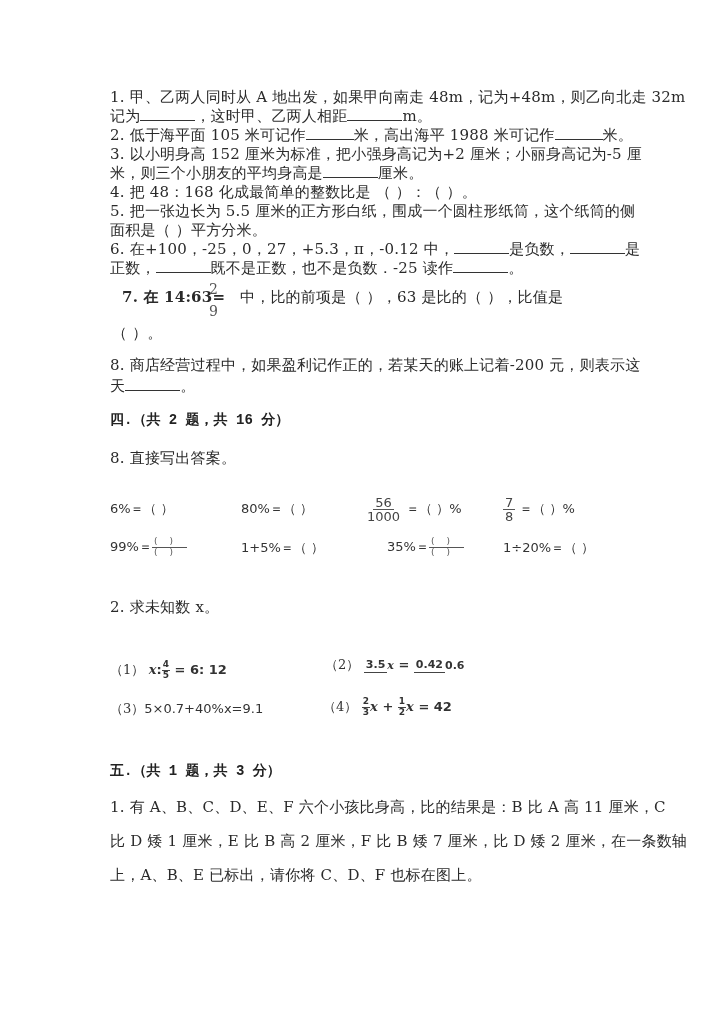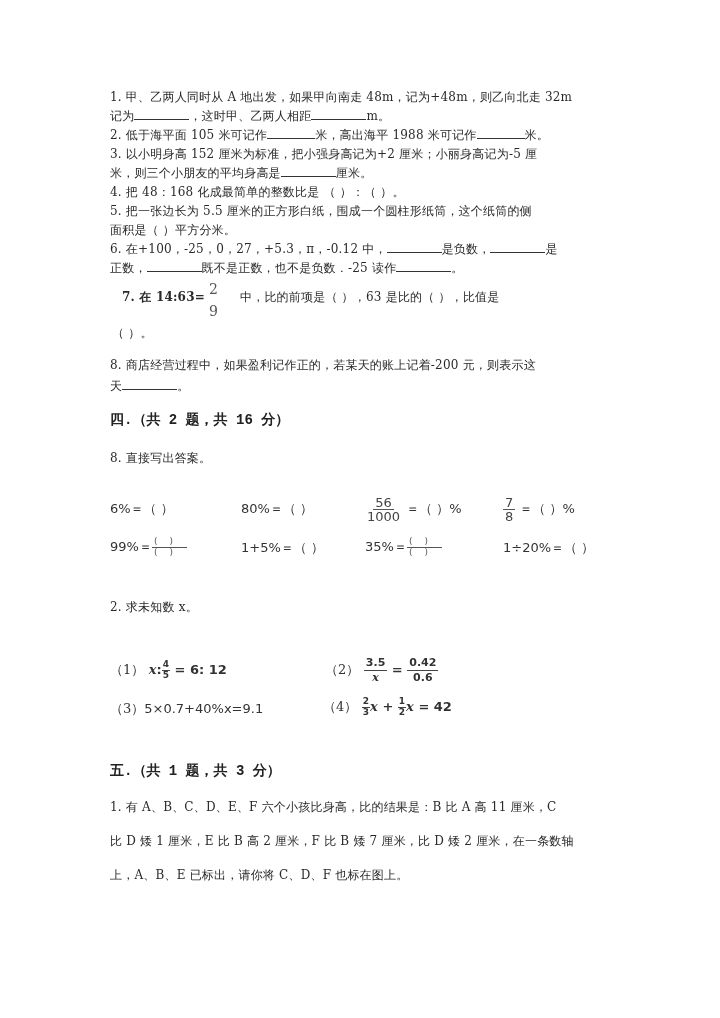--- a/index.html
+++ b/index.html
@@ -1,39 +1,39 @@
 <!DOCTYPE html>
 <html><head>
 <meta charset="utf-8">
 <style>
   html, body { margin:0; padding:0; background:#ffffff; }
   body { width:720px; height:1018px; position:relative; overflow:hidden;
          font-family:"DejaVu Serif","Liberation Serif",serif; color:#2a2a2a; }
   .abs { position:absolute; white-space:nowrap; }
-  .line { font-size:12px; line-height:19px; letter-spacing:0.2px; }
+  .line { font-size:15px; line-height:19px; letter-spacing:0.2px; }
   .blank { display:inline-block; border-bottom:1px solid #333; vertical-align:baseline; height:12px; }
   .w55 { width:55px; } .w48 { width:48px; }
   .frac { display:inline-flex; flex-direction:column; align-items:center; vertical-align:middle; line-height:1; }
   .frac .num { padding:0 2px; border-bottom:1px solid #444; }
   .frac .den { padding:0 2px; }
   .frac-big { font-size:14px; color:#555; }
   .frac-big .num { border-bottom:none; padding-bottom:6px; }
   .frac-big .den { padding-top:2px; }
   .section { font-weight:bold; font-size:14px; font-family:Liberation Mono, monospace; color:#222; }
   .calc { font-family:"DejaVu Sans","Liberation Sans",sans-serif; font-size:13px; color:#333; }
   .small-frac { font-size:13px; font-weight:normal; color:#444; }
   .small-frac .num { border-bottom:1px solid #555; }
   .paren-frac { font-size:9px; color:#555; display:inline-flex; flex-direction:column; vertical-align:middle; line-height:1.1; }
   .paren-frac .num { border-bottom:1px solid #555; padding:0 2px; letter-spacing:12px; }
   .paren-frac .den { padding:0 2px; letter-spacing:12px; }
   .eq { font-family:"DejaVu Sans","Liberation Sans",sans-serif; font-weight:bold; font-size:13px; color:#333; }
   .eq .var { font-style:italic; font-family:"DejaVu Serif","Liberation Serif",serif; }
   .eq-frac { font-size:9px; display:inline-flex; flex-direction:column; align-items:center; vertical-align:middle; line-height:1.1; }
   .eq-frac .num { border-bottom:1px solid #444; padding:0 1px; }
-  .eq-frac2 { font-size:11px; display:inline-flex; flex-direction:column; align-items:center; vertical-align:middle; line-height:1.3; }
+  .eq-frac2 { font-size:11px; display:inline-flex; align-items:flex-end; vertical-align:middle; line-height:1.3; }
   .eq-frac2 .num { border-bottom:1.5px solid #444; padding:0 2px; }
   .prob-label { font-weight:normal; font-family:"DejaVu Serif","Liberation Serif",serif; font-size:13px; }
 </style>
 </head>
 <body>
 
 <div class="abs line" style="left:110px; top:88px;">1. 甲、乙两人同时从 A 地出发，如果甲向南走 48m，记为+48m，则乙向北走 32m</div>
 <div class="abs line" style="left:110px; top:107px;">
   <span>记为</span><span class="blank w55"></span><span>，这时甲、乙两人相距</span><span class="blank w55"></span><span>m。</span>
 </div>
@@ -94,21 +94,21 @@
   <span>＝（      ）%</span>
 </div>
 
 <div class="abs calc" style="left:110px; top:537px;">
   <span>99%＝</span><span class="paren-frac">
       <span class="num">()</span>
       <span class="den">()</span>
     </span>
 </div>
 <div class="abs calc" style="left:241px; top:539px;">1+5%＝（      ）</div>
-<div class="abs calc" style="left:365px; top:537px;">
+<div class="abs calc" style="left:387px; top:537px;">
   <span>35%＝</span><span class="paren-frac">
       <span class="num">()</span>
       <span class="den">()</span>
     </span>
 </div>
 <div class="abs calc" style="left:503px; top:539px;">1÷20%＝（      ）</div>
 
 <div class="abs line" style="left:110px; top:598px;">2. 求未知数 x。</div>
 
 <div class="abs eq" style="left:110px; top:660px;">

